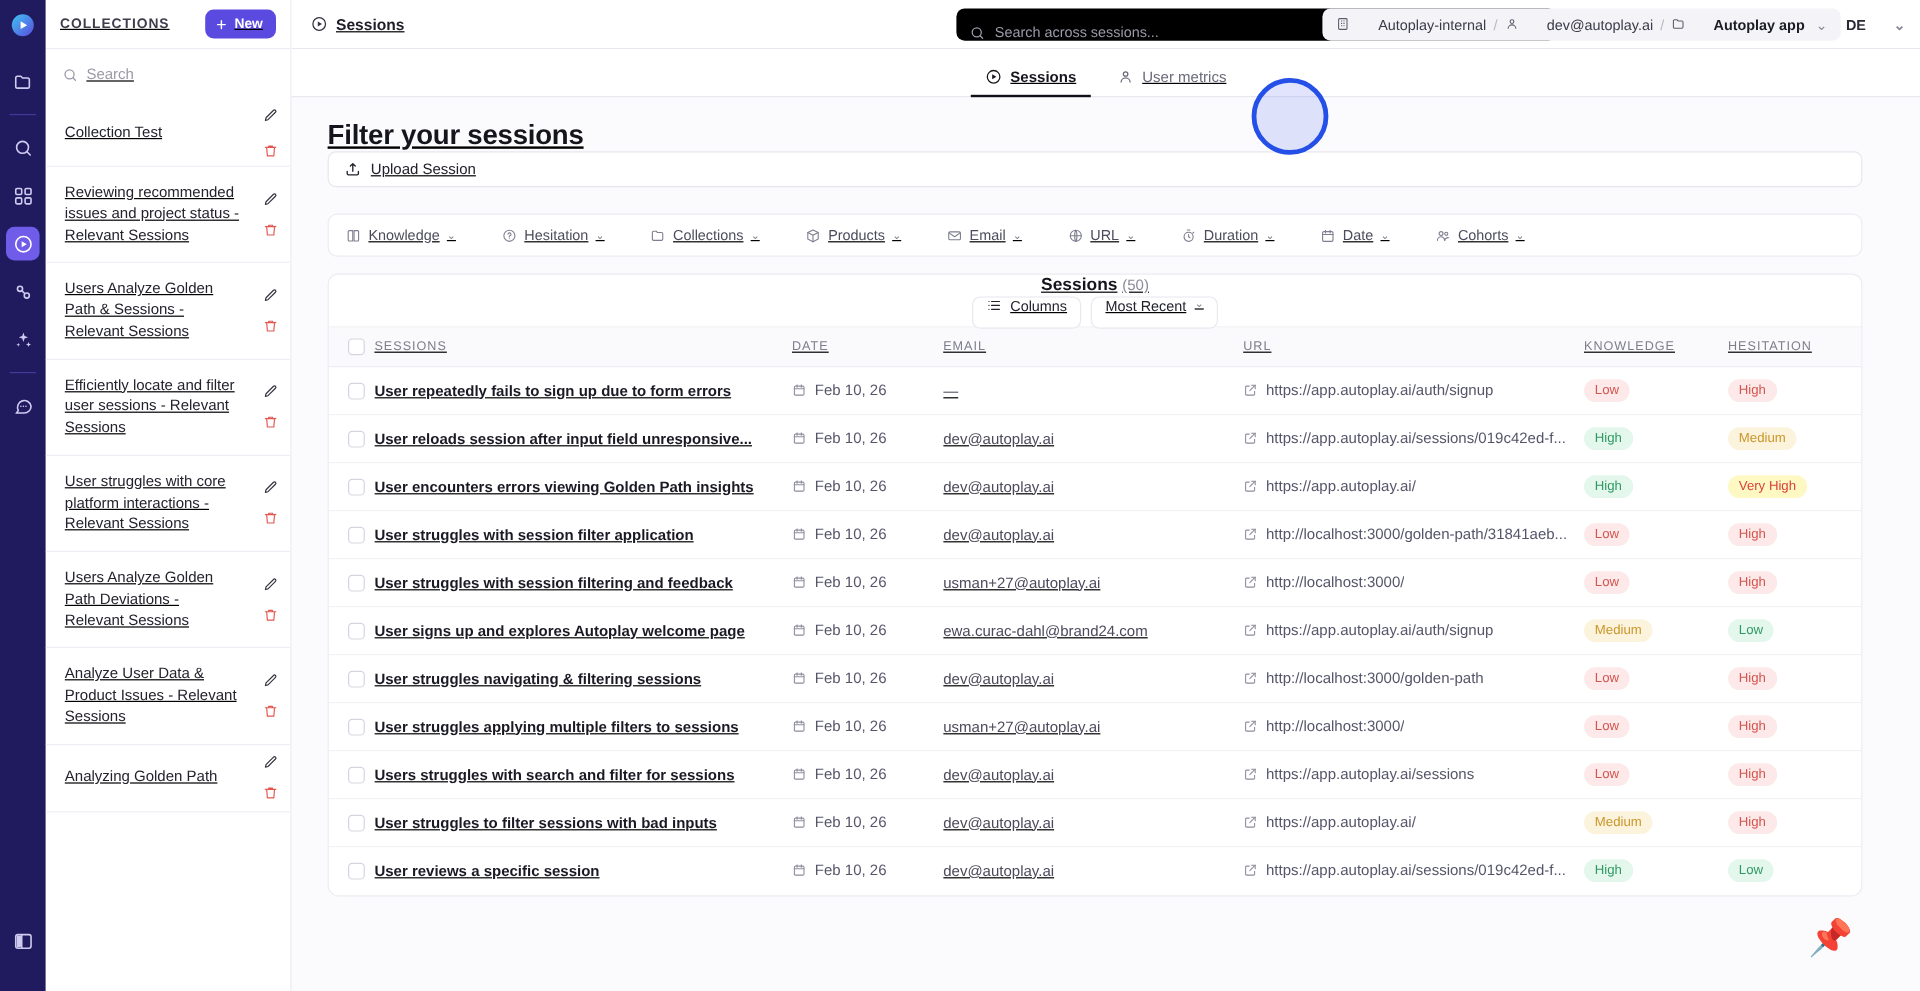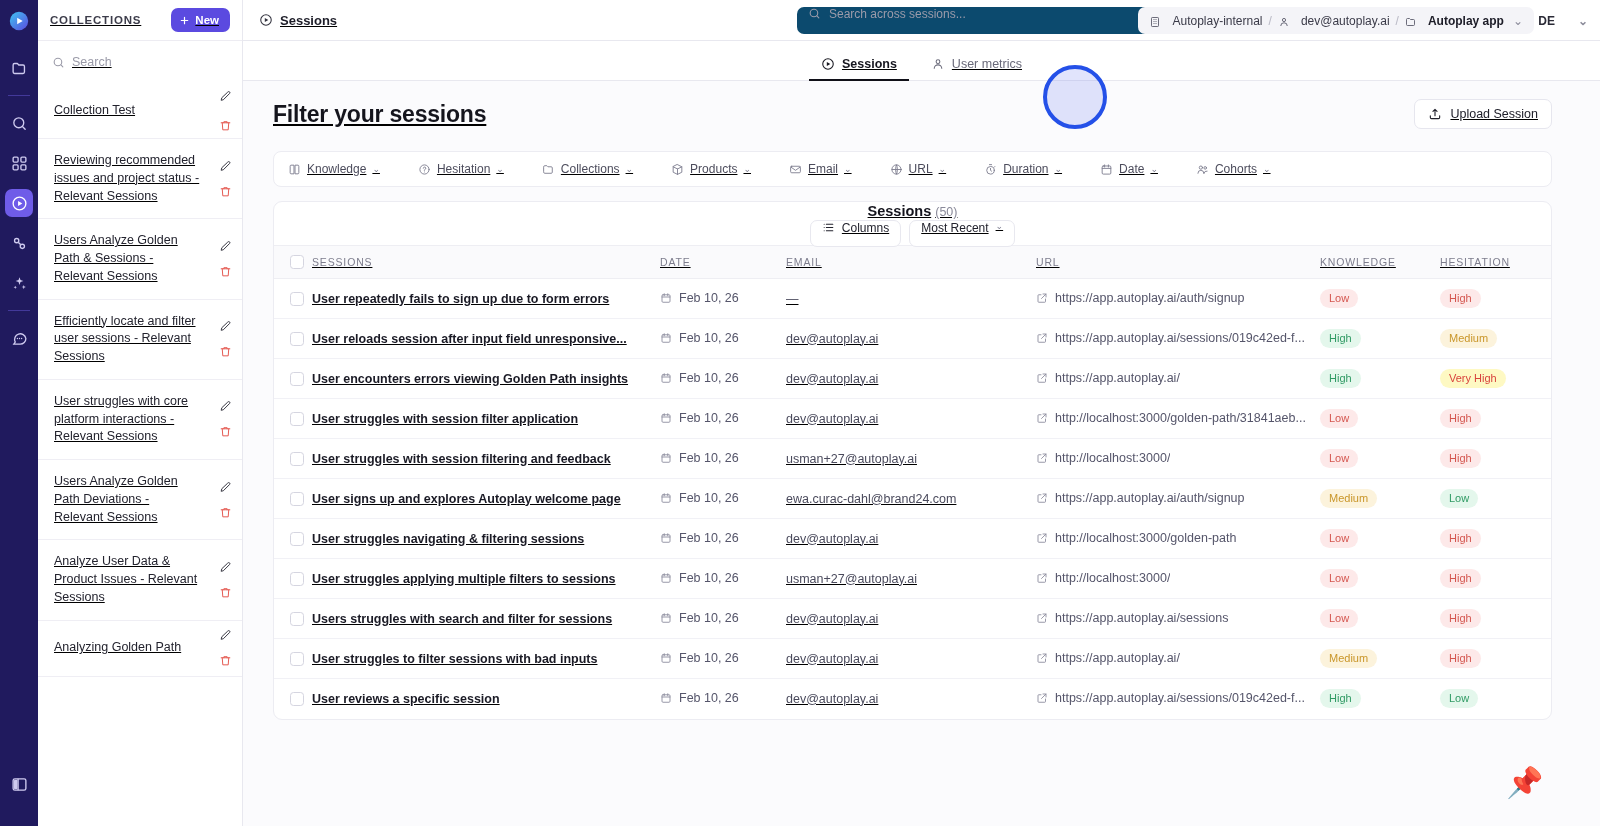--- a/index.html
+++ b/index.html
@@ -79,32 +79,32 @@
     flex: 0 0 41px;
   }
   .topbar-title {
     display: flex; align-items: center; gap: 7px;
     font-size: 13px; font-weight: 600; color: #1d1d28;
     margin-left: 4px;
   }
   .topbar-title svg { width: 14px; height: 14px; color: #32323e; }
   .global-search {
     position: absolute; left: 554px; top: 7px; width: 500px; height: 27px;
-    background: #0c4a6e; border-radius: 7px;
-    display: flex; align-items: flex-start; gap: 8px; padding: 0 11px;
+    background: #000000; border-radius: 7px;
+    display: flex; align-items: flex-end; gap: 8px; padding: 0 11px;
     color: #9b9baa; font-size: 12px; cursor: text;
   }
   .global-search svg { width: 13px; height: 13px; }
   .breadcrumb {
     position: absolute; right: 66px; top: 7px; height: 27px;
     background: #f4f4f8; border-radius: 7px;
     display: flex; align-items: center; gap: 6px; padding: 0 11px;
     font-size: 12px; color: #3a3a48;
   }
-  .bc-part { display: inline-flex; align-items: flex-end; gap: 11px; }
+  .bc-part { display: inline-flex; align-items: flex-start; gap: 23px; }
   .bc-part svg { width: 12px; height: 12px; color: #5c5c6c; }
   .bc-sep { color: #b8b8c4; }
   .bc-strong { font-weight: 600; color: #1c1c27; }
   .bc-caret { color: #8b8b9a; margin-left: 3px; }
   .user-chip {
     position: absolute; right: 12px; top: 7px; height: 27px;
     display: flex; align-items: center; gap: 20px;
     font-size: 12px; font-weight: 600; color: #2a2a36; cursor: pointer;
   }
 
@@ -127,22 +127,23 @@
   }
   .click-ring {
     position: absolute; left: 800px; top: 24px; width: 64px; height: 64px;
     border-radius: 50%; border: 4px solid #2450e8;
     background: rgba(120,130,240,0.22); pointer-events: none;
   }
 
   
   .content { flex: 1; padding: 18px 48px 0 30px; overflow: hidden; }
   .page-head {
-    display: flex; align-items: center; justify-content: space-between;
+    display: flex; justify-content: space-between;
     margin-bottom: 22px;
+    flex-direction: column;
   }
   .page-title { font-size: 23px; font-weight: 700; color: #15151d; letter-spacing: -.2px; }
   .upload-btn {
     height: 30px; background: #ffffff; border: 1px solid #e6e6ee; border-radius: 7px;
     display: inline-flex; align-items: center; gap: 8px; padding: 0 13px;
     font-size: 12.5px; color: #20202b; cursor: pointer; font-family: inherit;
   }
   .upload-btn svg { width: 14px; height: 14px; }
 
   .filterbar {

